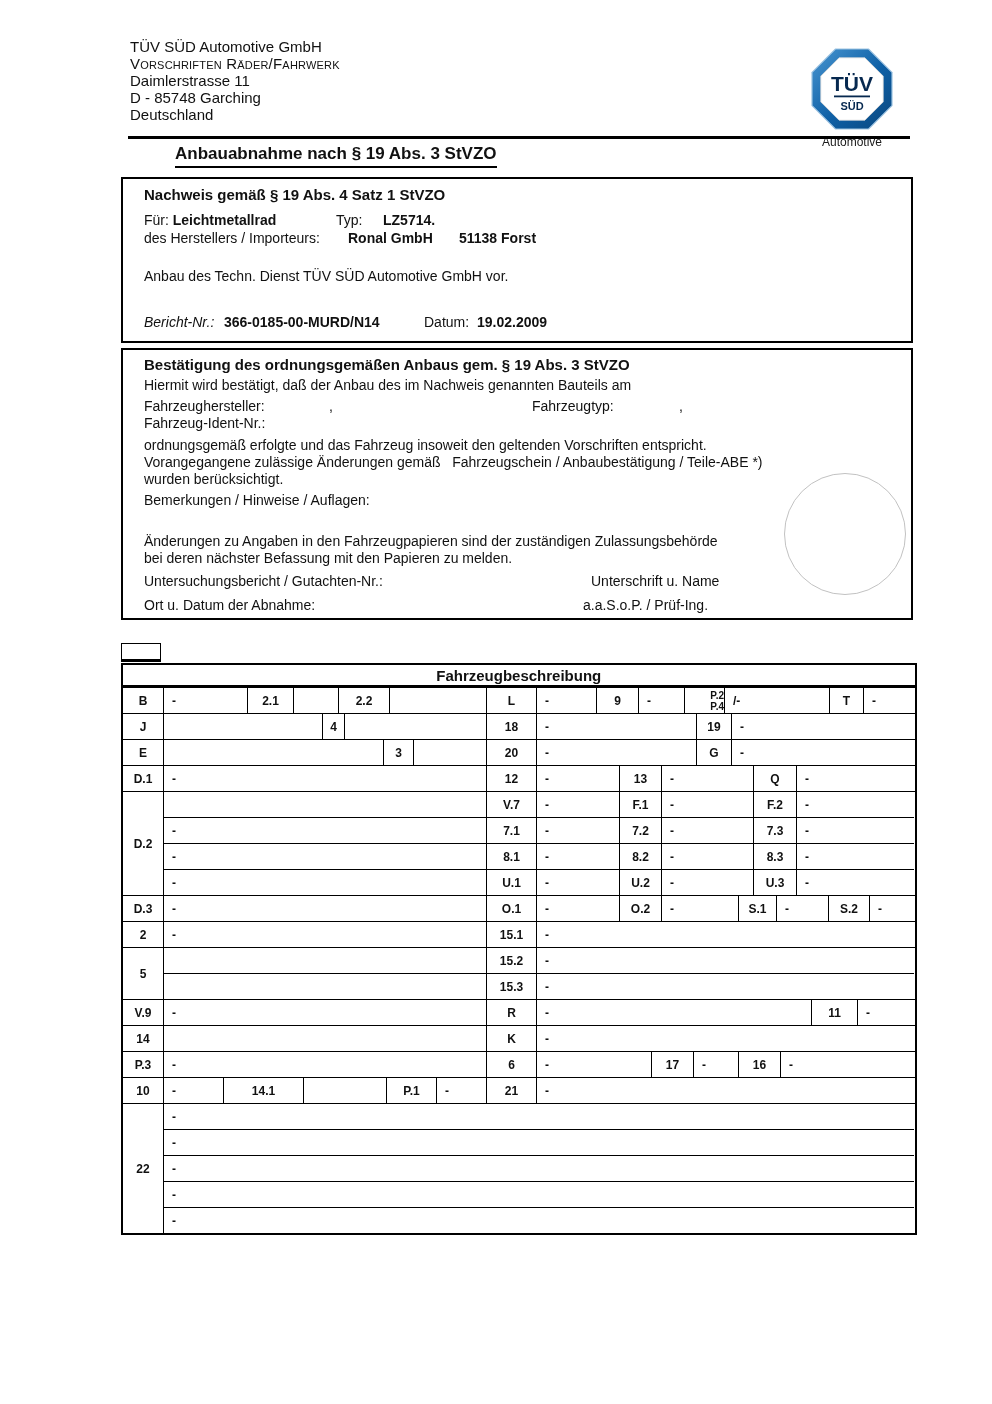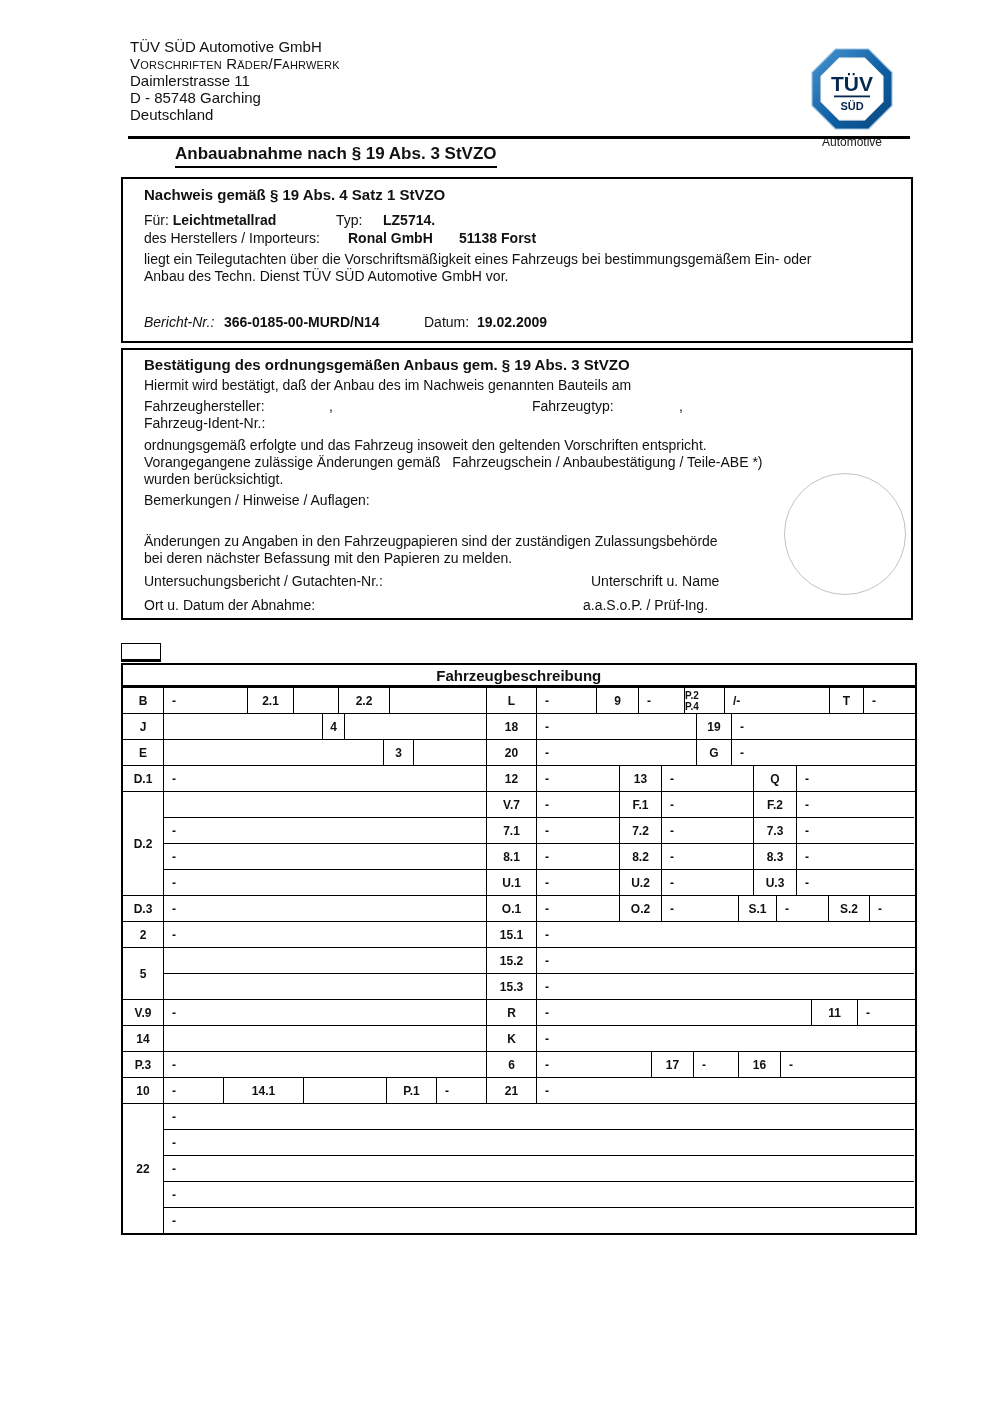--- a/index.html
+++ b/index.html
@@ -27,21 +27,21 @@
   .tlabel{width:40px;border-right:1.5px solid #000;display:flex;align-items:center;justify-content:center;
           font-weight:bold;font-size:12px;flex:none;}
   .trows{width:750px;display:flex;flex-direction:column;flex:none;}
   .trow{display:flex;height:25px;border-bottom:1.5px solid #000;flex:none;}
   .trow.lastrow{border-bottom:none;}
   .tcell{border-right:1.5px solid #000;box-sizing:border-box;font-weight:bold;font-size:12px;
          display:flex;align-items:center;flex:none;overflow:hidden;}
   .tcell.lastcell{border-right:none;}
   .tcell.c{justify-content:center;}
   .tcell.d{padding-left:8px;}
-  .tcell.c2{flex-direction:column;justify-content:center;align-items:flex-start;font-size:10px;line-height:11px;}
+  .tcell.c2{flex-direction:column;justify-content:center;align-items:flex-end;font-size:10px;line-height:11px;}
   .topbox{position:absolute;border:1.5px solid #000;border-bottom:3px solid #000;background:#fff;}
   
   .logo-caption{font-size:12px;color:#1a1a1a;text-align:center;margin-top:1px;}
 </style>
 </head>
 <body>
 
 <div class="page">
 
   <div class="abs" style="left:130px;top:38px;">
@@ -75,21 +75,20 @@
   <div class="doc-title" style="left:155px;top:144px;margin-left:20px;">Anbauabnahme nach § 19 Abs. 3 StVZO</div>
 
   <div class="box" style="left:121px;top:177px;width:788px;height:162px;">
     <div class="box-heading" style="left:21px;top:7px;">Nachweis gemäß § 19 Abs. 4 Satz 1 StVZO</div>
     <div class="ln" style="left:21px;top:33px;"><span>Für:</span> <span class="b">Leichtmetallrad</span></div>
     <div class="ln" style="left:213px;top:33px;">Typ:</div>
     <div class="ln b" style="left:260px;top:33px;">LZ5714.</div>
     <div class="ln" style="left:21px;top:51px;">des Herstellers / Importeurs:</div>
     <div class="ln b" style="left:225px;top:51px;">Ronal GmbH</div>
     <div class="ln b" style="left:336px;top:51px;">51138 Forst</div>
-    <div class="ln" style="left:21px;top:72px;">liegt ein Teilegutachten über die Vorschriftsmäßigkeit eines Fahrzeugs bei bestimmungsgemäßem Ein- oder</div>
     <div class="ln" style="left:21px;top:89px;">Anbau des Techn. Dienst TÜV SÜD Automotive GmbH vor.</div>
     <div class="ln" style="left:21px;top:135px;font-style:italic;">Bericht-Nr.:</div>
     <div class="ln b" style="left:101px;top:135px;">366-0185-00-MURD/N14</div>
     <div class="ln" style="left:301px;top:135px;">Datum:</div>
     <div class="ln b" style="left:354px;top:135px;">19.02.2009</div>
   </div>
 
   <div class="box" style="left:121px;top:348px;width:788px;height:268px;">
     <div class="box-heading" style="left:21px;top:6px;">Bestätigung des ordnungsgemäßen Anbaus gem. § 19 Abs. 3 StVZO</div>
     <div class="ln" style="left:21px;top:27px;">Hiermit wird bestätigt, daß der Anbau des im Nachweis genannten Bauteils am</div>

